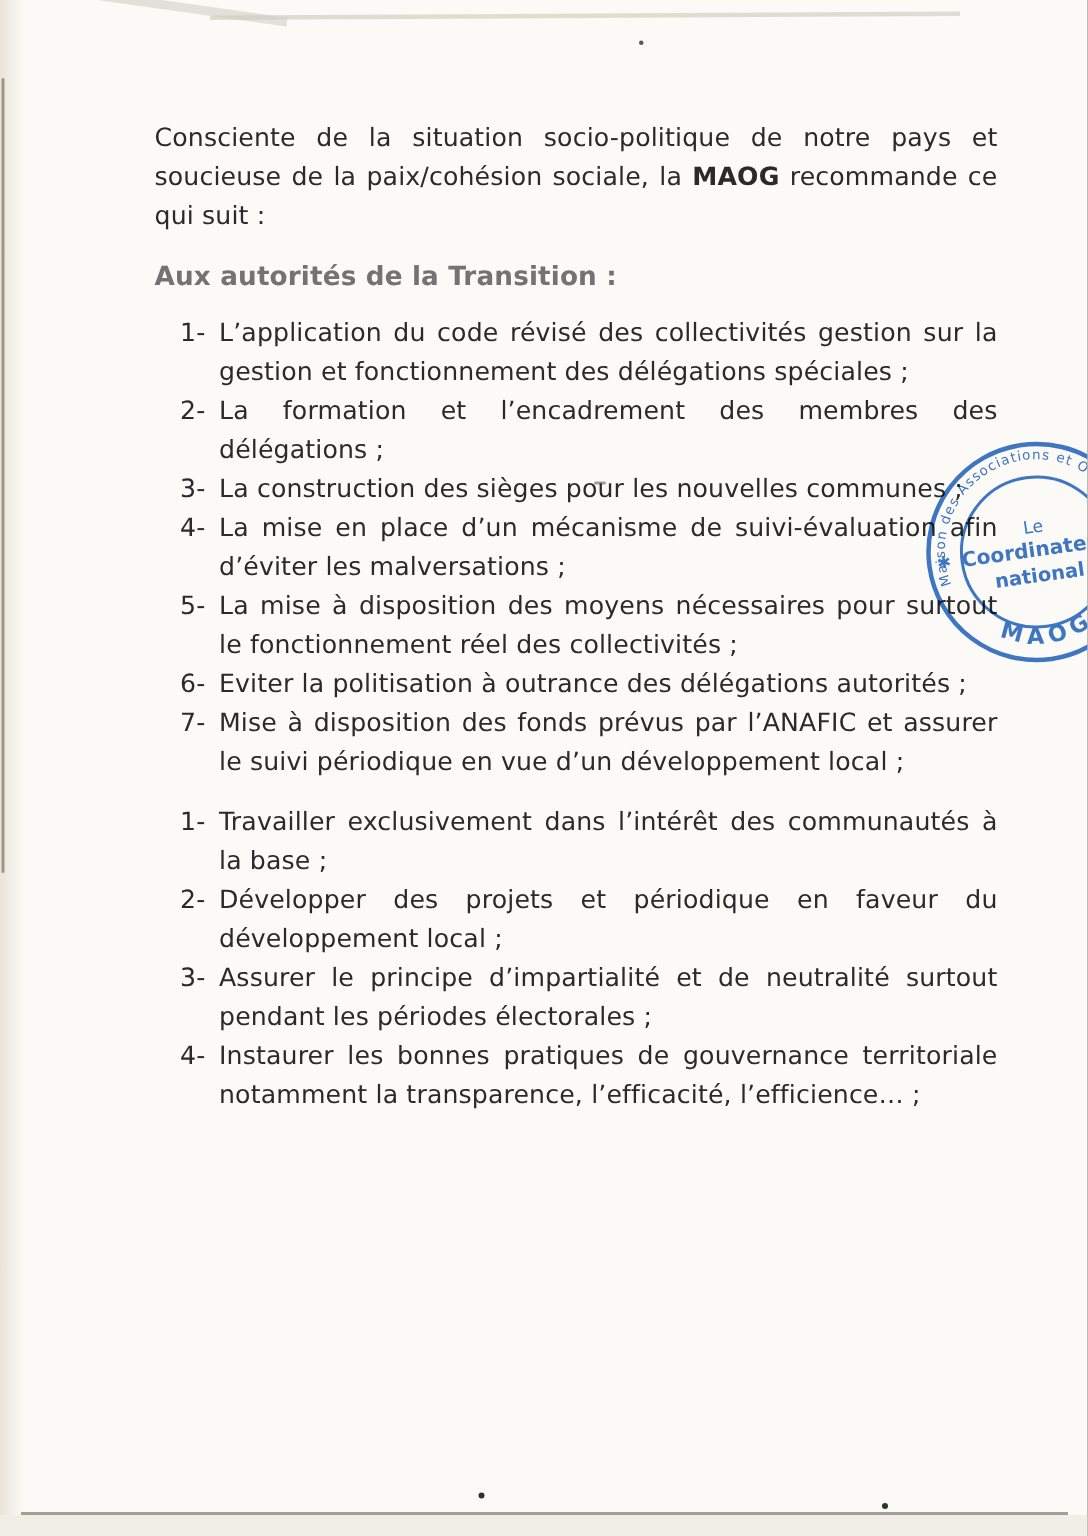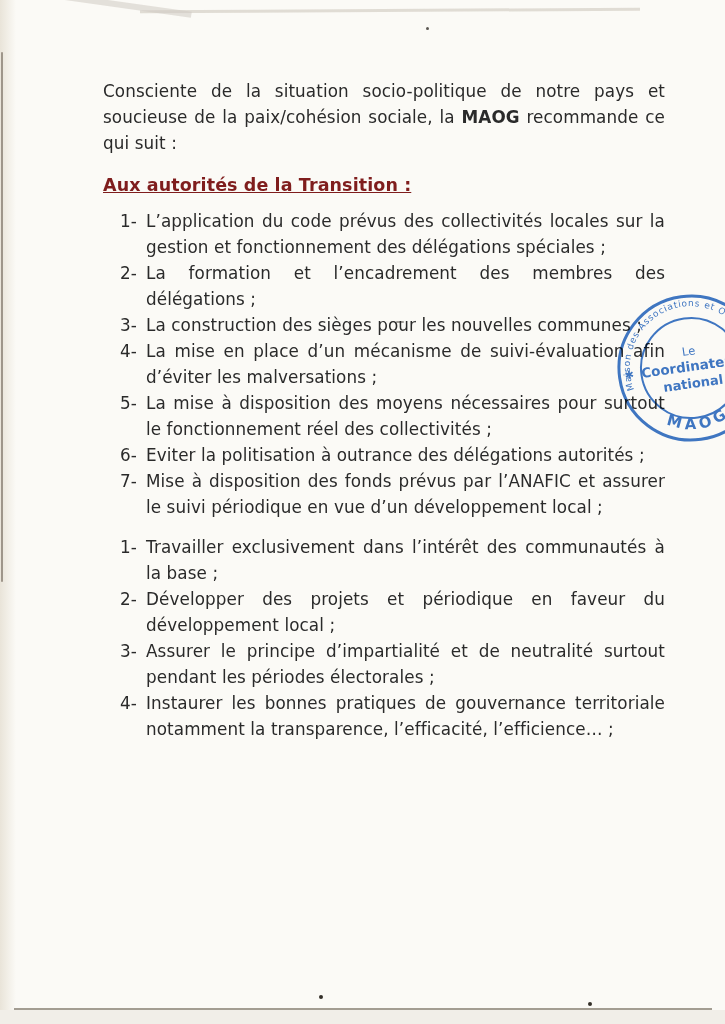--- a/index.html
+++ b/index.html
@@ -31,22 +31,22 @@
   .speck.s4{left:396px;top:321px;width:8px;height:2px;border-radius:1px;opacity:.45;}
 
   
   .content{
     position:absolute;left:103px;top:78px;width:562px;
     font-size:16.8px;line-height:26px;letter-spacing:.1px;
   }
   .intro{margin:0 0 16px;text-align:justify;}
   .intro b{font-weight:bold;}
   .section-title{
-    font-size:17.5px;font-weight:bold;color:#7f1d1d;
-    margin:6px 0 10px;line-height:26px;text-decoration:underline;
+    font-size:17.5px;font-weight:bold;color:#737373;
+    margin:6px 0 10px;line-height:26px;
   }
   .list{margin:0 0 14px;}
   .item{display:flex;align-items:flex-start;}
   .item .num{flex:0 0 26px;padding-left:17px;box-sizing:content-box;white-space:nowrap;}
   .item .txt{flex:1;text-align:justify;}
 
   
   .stamp{
     position:absolute;left:606px;top:283px;width:170px;height:170px;
     transform:rotate(-8deg);
@@ -73,21 +73,21 @@
 
   <div class="content">
 
     <p class="intro"><span>Consciente de la situation socio-politique de notre pays et soucieuse de la paix/cohésion sociale, la </span><b>MAOG</b><span> recommande ce qui suit :</span></p>
 
     <div class="section">
       <div class="section-title">Aux autorités de la Transition :</div>
       <div class="list">
         <div class="item">
           <span class="num">1-</span>
-          <span class="txt">L’application du code prévus des collectivités locales sur la gestion et fonctionnement des délégations spéciales ;</span>
+          <span class="txt">L’application du code révisé des collectivités gestion sur la gestion et fonctionnement des délégations spéciales ;</span>
         </div>
         <div class="item">
           <span class="num">2-</span>
           <span class="txt">La formation et l’encadrement des membres des délégations ;</span>
         </div>
         <div class="item">
           <span class="num">3-</span>
           <span class="txt">La construction des sièges pour les nouvelles communes ;</span>
         </div>
         <div class="item">

